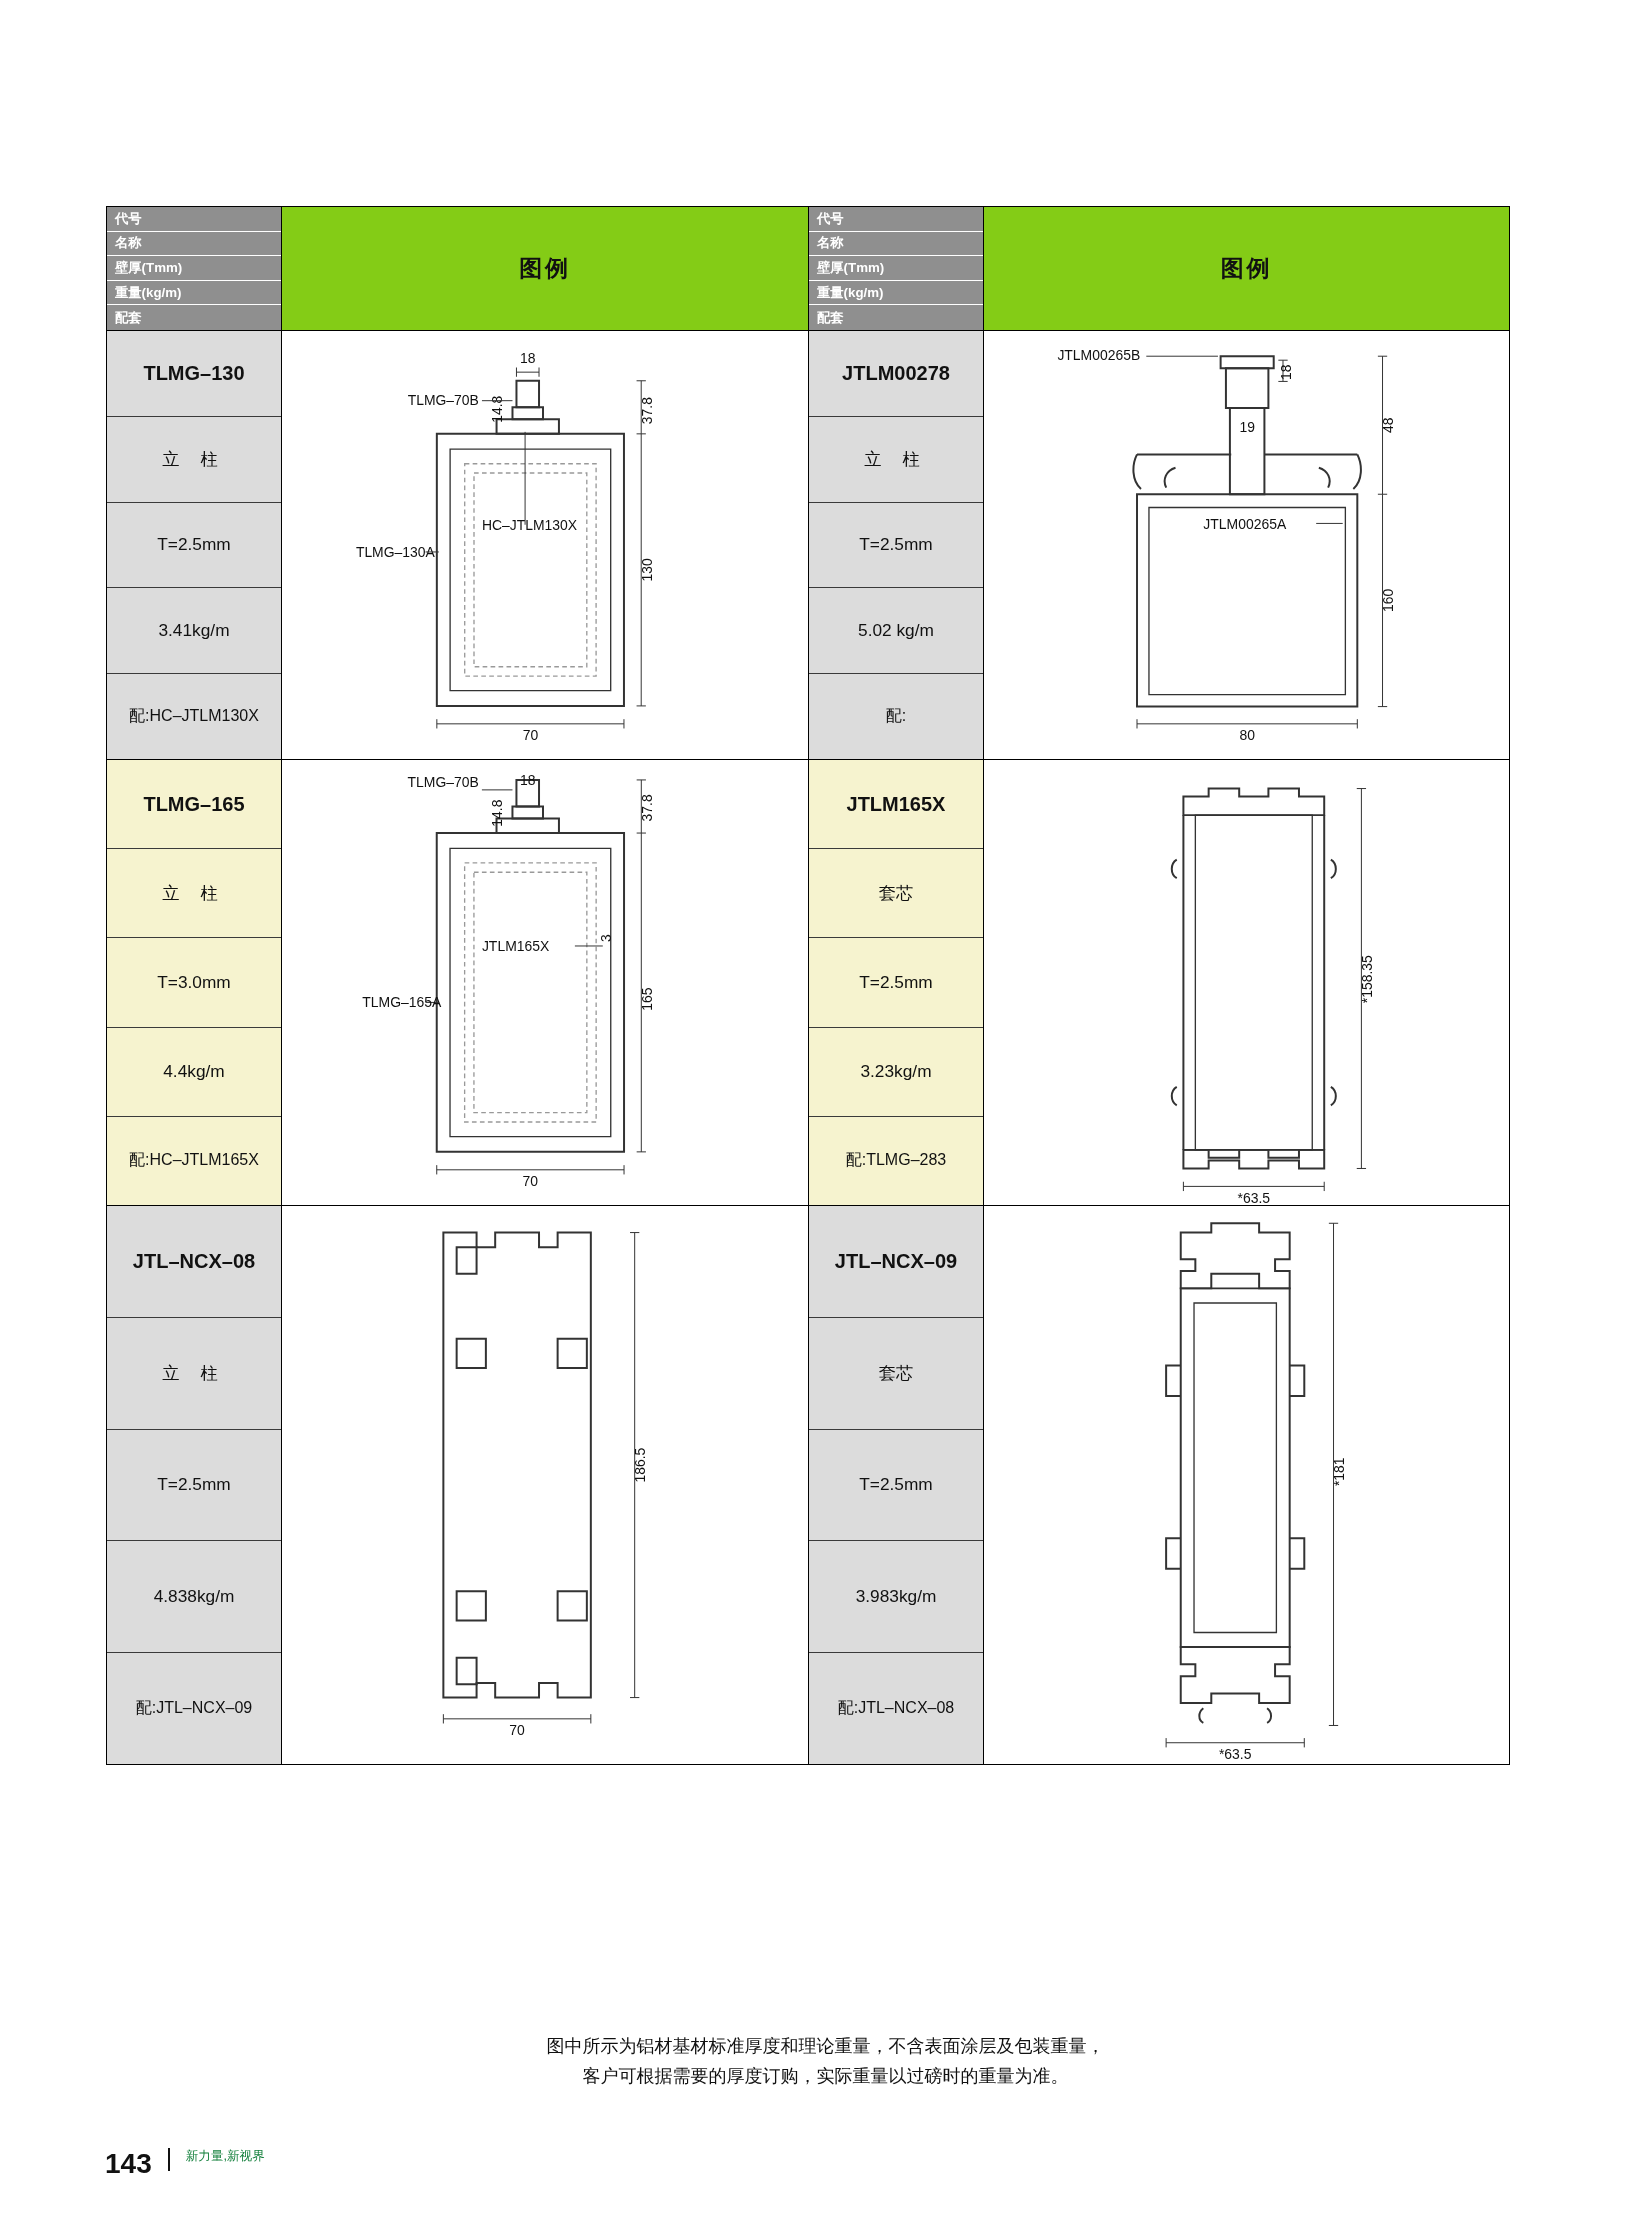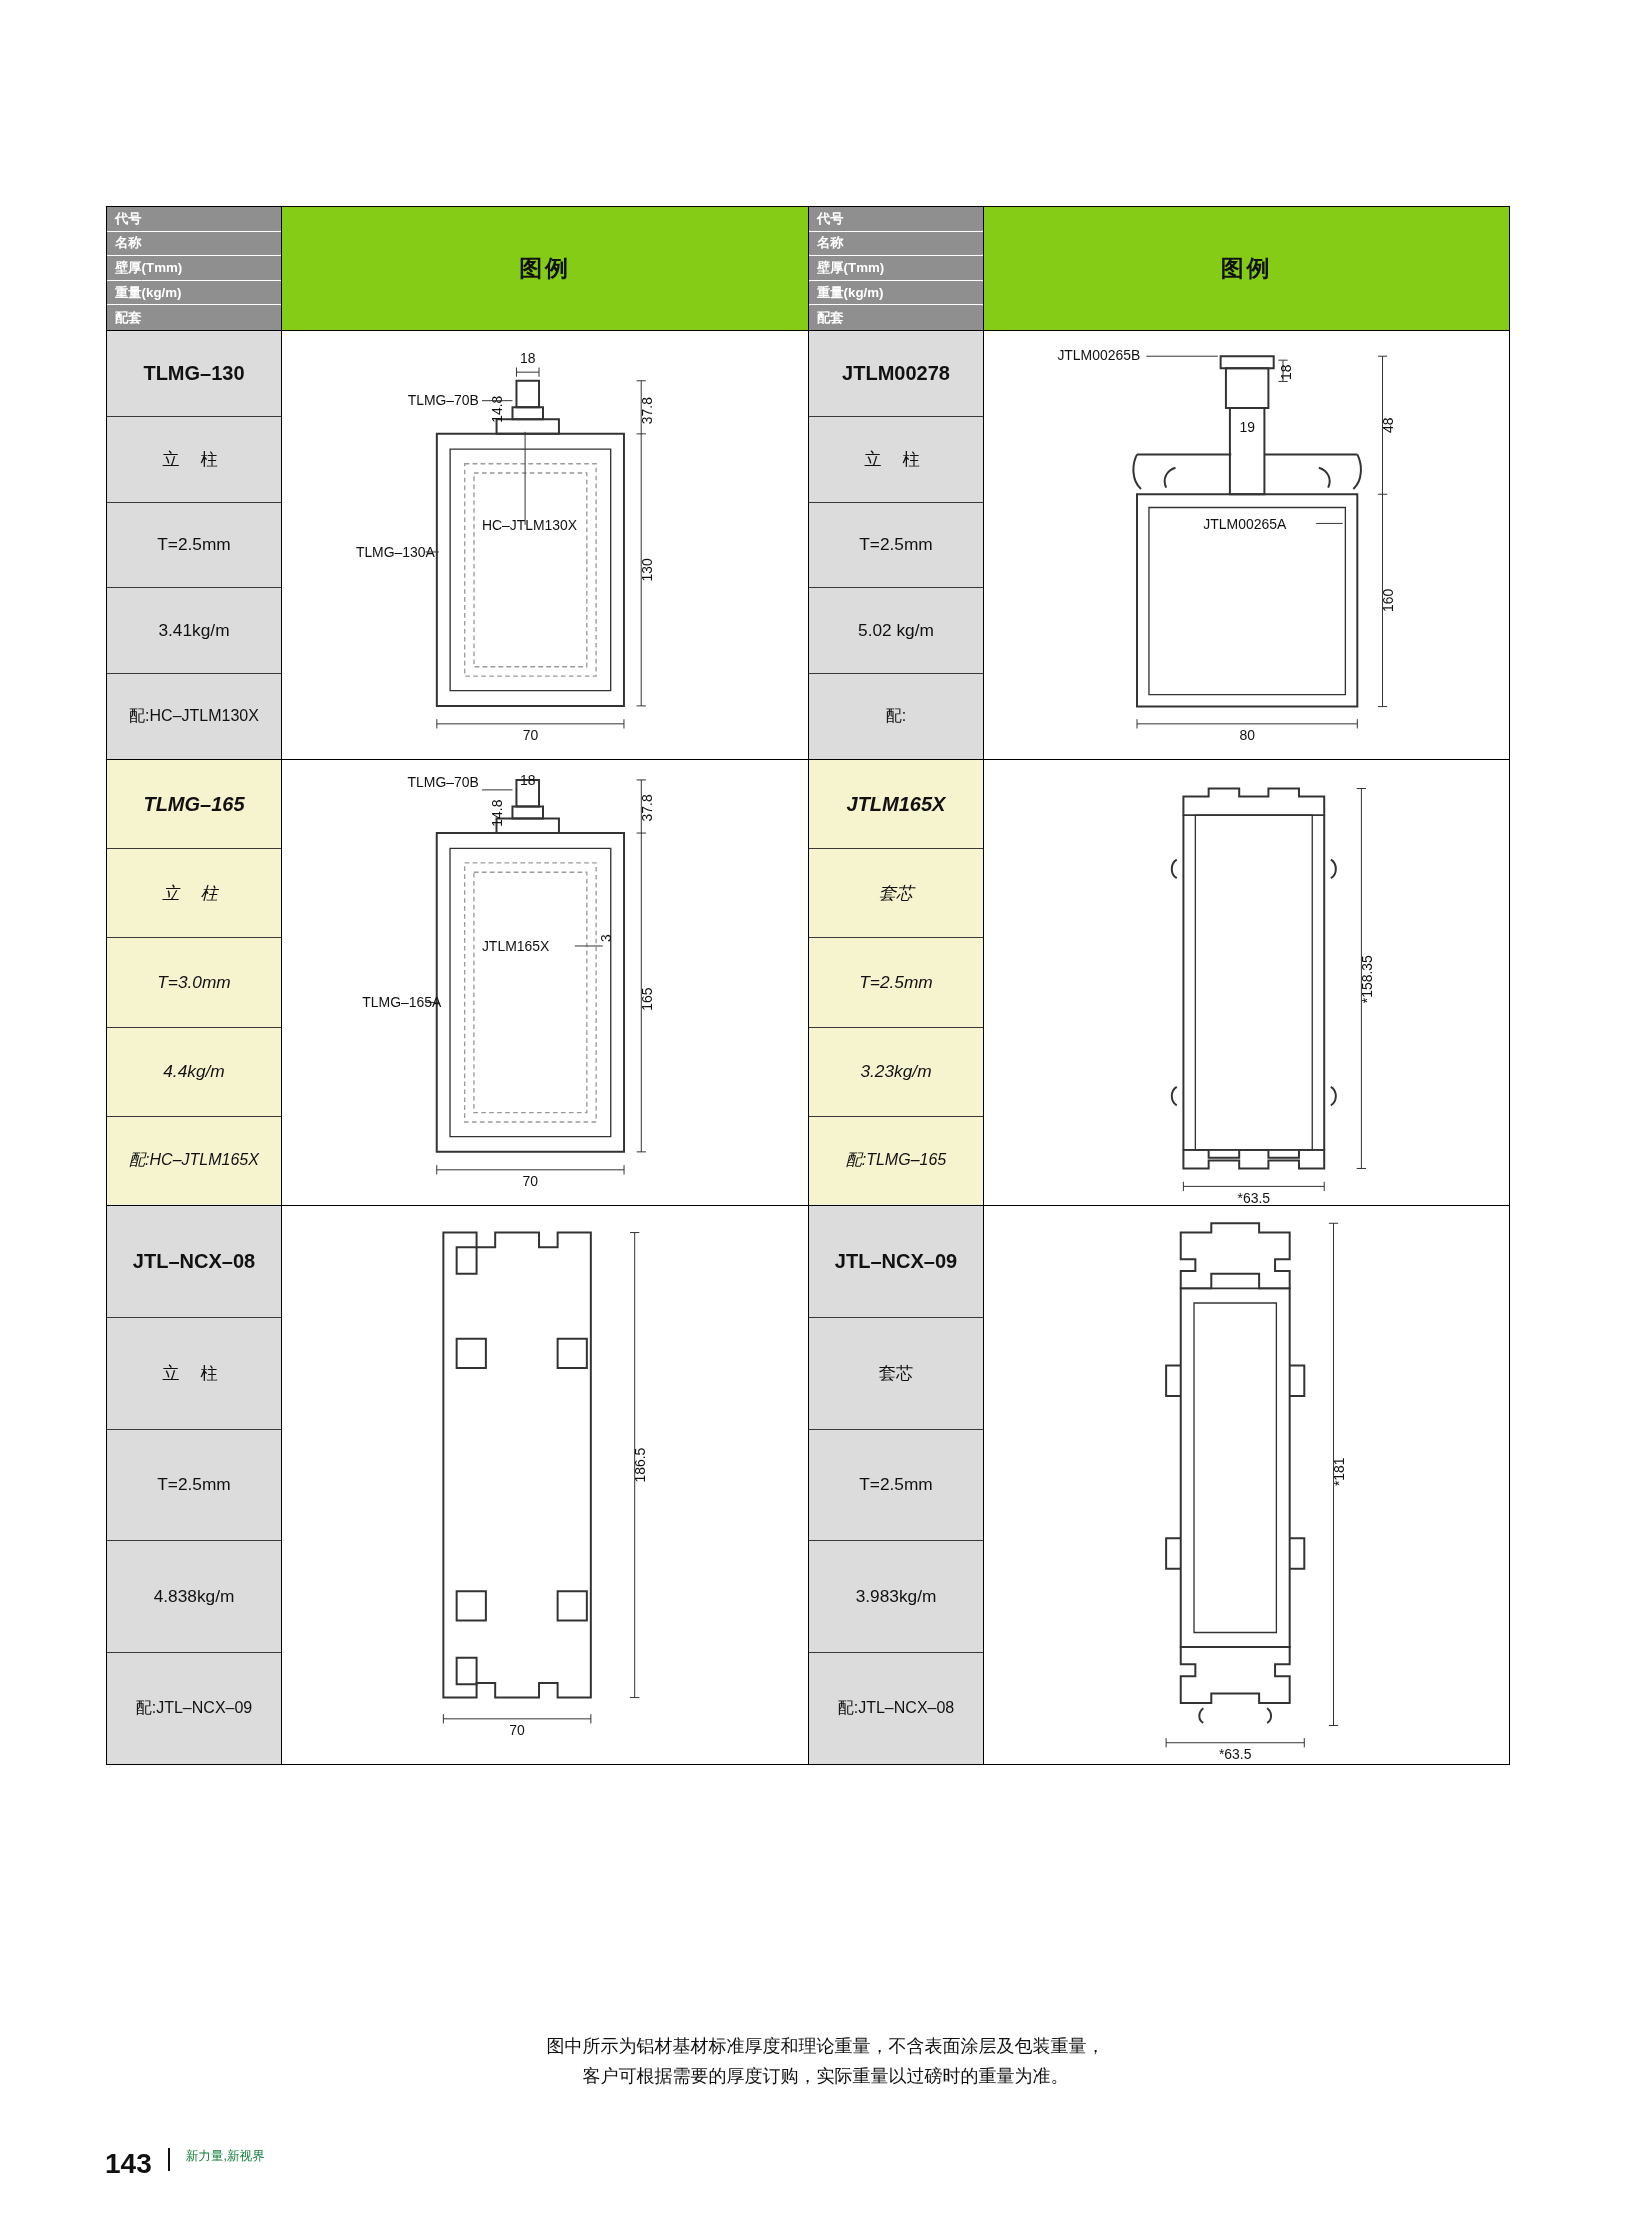--- a/index.html
+++ b/index.html
@@ -22,21 +22,21 @@
   .rowblk{display:flex;border:1.3px solid #000;border-top:none;border-right:none;box-sizing:border-box;}
   .col:last-child .rowblk{border-right:1.3px solid #000;}
   .cells{width:175px;border-right:1.3px solid #000;box-sizing:border-box;display:flex;flex-direction:column;}
   .cell{flex:1;display:flex;align-items:center;justify-content:center;text-align:center;
         font-size:17.3px;border-bottom:0.7px solid #3a3a3a;box-sizing:border-box;padding:2.7px 4px;}
   .cell:last-child{border-bottom:none;}
   .cell.code{font-weight:bold;font-size:20px;}
   .cell.sp{letter-spacing:8px;}
   .cell.small{font-size:16px;}
   .bg-grey{background:#dcdcdc;}
-  .bg-yellow{background:#f6f3cf;font-style:italic;}
+  .bg-yellow{background:#f6f3cf;}
   .fig{flex:1;position:relative;background:#fff;}
   .fig svg{position:absolute;left:0;top:0;width:100%;height:100%;}
 
   
   .note{position:absolute;left:0;top:2032px;width:1651px;text-align:center;
         font-size:18px;line-height:1.65;color:#111;}
   .pgnum{position:absolute;left:105px;top:2148px;display:flex;align-items:flex-start;gap:16px;}
   .pgnum .num{font-size:28px;font-weight:bold;color:#111;}
   .pgnum .bar{width:2px;height:22.6px;background:#111;margin-bottom:2.7px;}
   .pgnum .brand{font-size:12.6px;color:#15803d;margin-bottom:2.7px;}
@@ -261,21 +261,21 @@
           </svg>
         </div>
       </div>
 
       <div class="rowblk" style="height:446px">
         <div class="cells">
           <div class="cell code bg-yellow">JTLM165X</div>
           <div class="cell bg-yellow">套芯</div>
           <div class="cell bg-yellow">T=2.5mm</div>
           <div class="cell bg-yellow">3.23kg/m</div>
-          <div class="cell small bg-yellow">配:TLMG–165</div>
+          <div class="cell small bg-yellow">配:TLMG–283</div>
         </div>
         <div class="fig">
           <svg viewBox="0 0 790 670" preserveAspectRatio="xMidYMid meet">
             <g fill="none" stroke="#333" stroke-width="3">
               <path d="M300 55 h38 v-12 h46 v12 h44 v-12 h46 v12 h38 v28 h-212 z"></path>
               <path d="M300 83 v504"></path>
               <path d="M512 83 v504"></path>
               <path d="M300 587 h38 v12 h46 v-12 h44 v12 h46 v-12 h38"></path>
               <path d="M300 587 h212 v28 h-38 v-12 h-46 v12 h-44 v-12 h-46 v12 h-38 z"></path>
               <path d="M318 83 h176 v504 h-176 z" stroke-width="2"></path>

